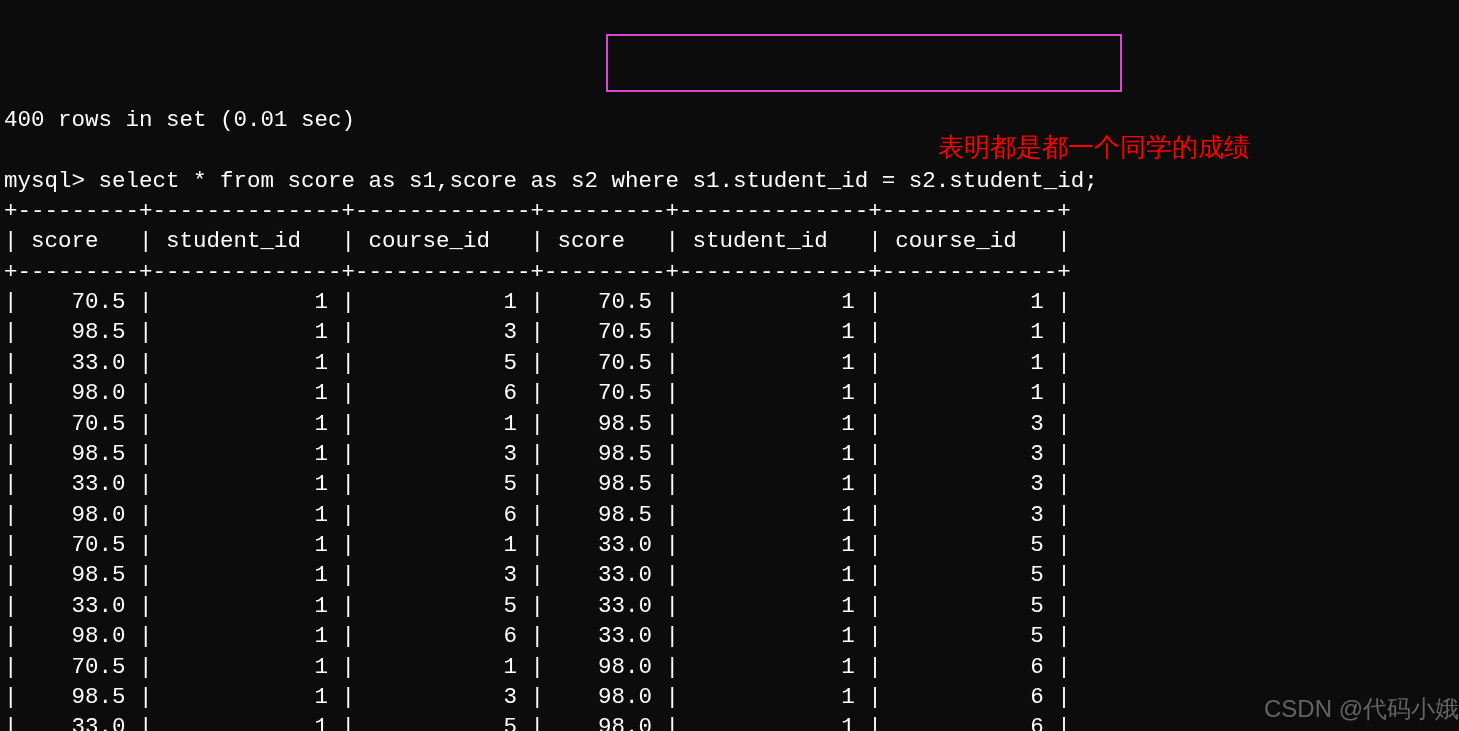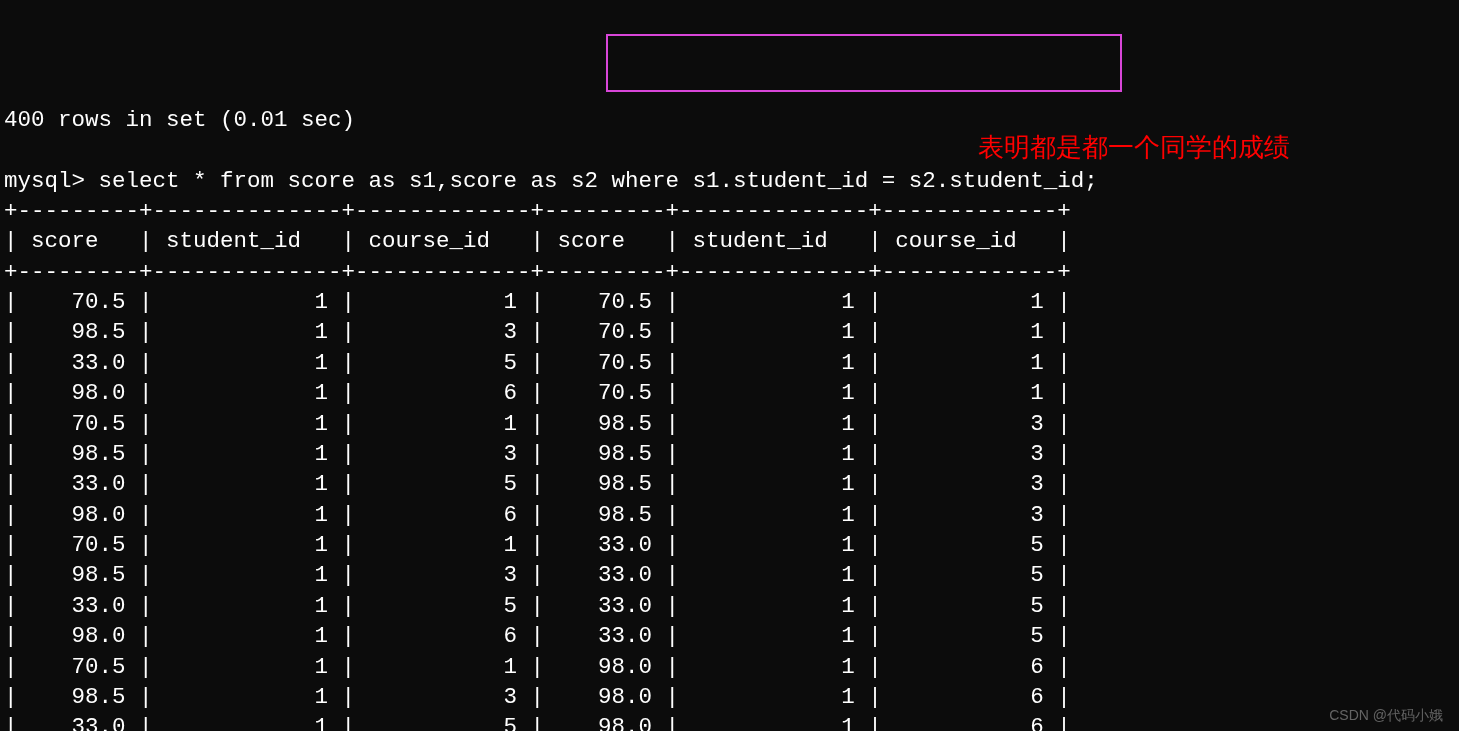--- a/index.html
+++ b/index.html
@@ -28,25 +28,25 @@
     position: absolute;
     color: #ff0000;
     font-family: "Microsoft YaHei", "SimSun", sans-serif;
     font-size: 26px;
     font-weight: 500;
     white-space: nowrap;
   }
   .watermark {
     position: absolute;
     bottom: 6px;
-    right: 16px;
+    right: 0;
     color: #aaaaaa;
     opacity: 0.55;
     font-family: "Microsoft YaHei", sans-serif;
-    font-size: 14px;
+    font-size: 24px;
   }
 </style>
 </head>
 <body>
 
 
 
 <div class="terminal" id="terminal" style="margin-top: -16.7063px;">400 rows in set (0.01 sec)
 
 mysql&gt; select * from score as s1,score as s2 where s1.student_id = s2.student_id;
@@ -70,18 +70,18 @@
 |    33.0 |            1 |           5 |    98.0 |            1 |           6 |
 |    98.0 |            1 |           6 |    98.0 |            1 |           6 |
 |    60.0 |            2 |           1 |    60.0 |            2 |           1 |
 |    59.5 |            2 |           5 |    60.0 |            2 |           1 |
 |    60.0 |            2 |           1 |    59.5 |            2 |           5 |
 |    59.5 |            2 |           5 |    59.5 |            2 |           5 |
 |    33.0 |            3 |           1 |    33.0 |            3 |           1 |</div>
 
 <div class="highlight-box" id="hlbox" style="left: 605.609px; top: 34.0438px; width: 512.094px; height: 54.375px;"></div>
 
-<div class="annotation" style="top:130px; left:978px;">表明都是都一个同学的成绩</div>
+<div class="annotation" style="top:130px; left:938px;">表明都是都一个同学的成绩</div>
 
 <div class="watermark">CSDN @代码小娥</div>
 
 
 
 
 </body></html>

